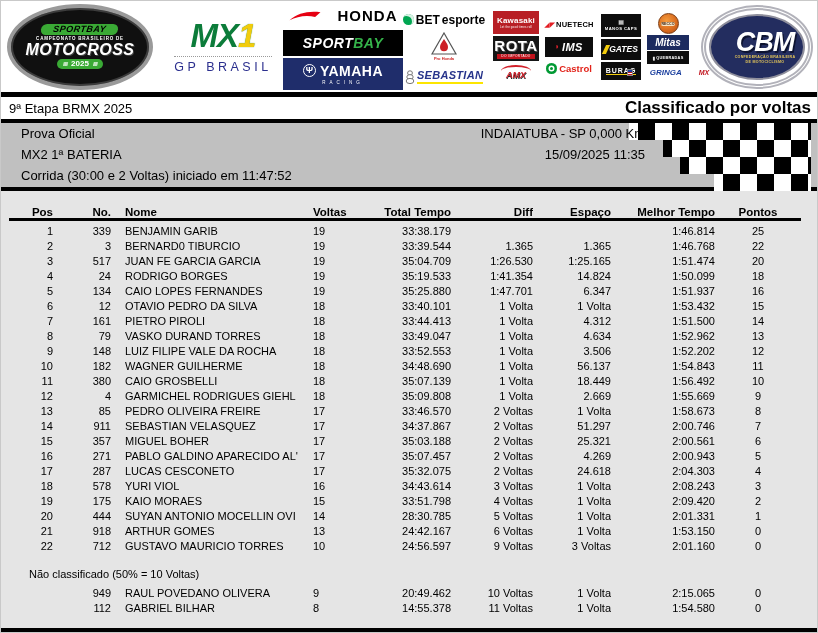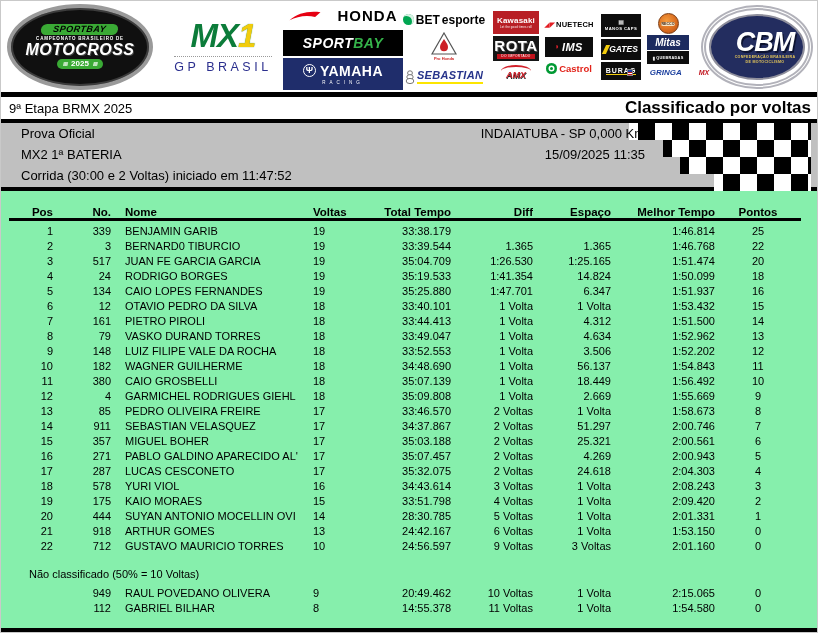--- a/index.html
+++ b/index.html
@@ -104,21 +104,21 @@
 
   
   .info-panel { height:68px; border-bottom:4px solid #000; background:#c0c0c0; position:relative; display:flex; flex-direction:column; justify-content:space-evenly; }
   .info-row { position:relative; height:20px; line-height:20px; font-size:13px; padding-left:20px; z-index:2; }
   .info-val { position:absolute; right:172px; top:0; text-align:right; white-space:nowrap; }
   .checker-flag { position:absolute; top:0; right:6px; width:190px; height:68px; z-index:1;
     background:repeating-conic-gradient(#000 0% 25%, #fff 0% 50%); background-size:34px 34px;
     clip-path:polygon(8px 0, 100% 0, 100% 100%, 93px 100%, 93px 51px, 59px 51px, 59px 34px, 42px 34px, 42px 17px, 8px 17px); }
 
   
-  .results { flex:1; display:flex; flex-direction:column; padding:13px 10px 0 8px; background:#86efac; }
+  .results { flex:1; display:flex; flex-direction:column; padding:13px 10px 0 8px; background:#e5e5e5; }
   .thead, .trow { display:grid; grid-template-columns:50px 58px 196px 42px 96px 82px 78px 104px 86px; width:792px; }
   .thead { font-weight:bold; font-size:11.5px; height:17px; line-height:16px; border-bottom:3px solid #000; }
   .trow { height:15px; line-height:15px; font-size:11px; }
   .tbody { margin-top:3px; }
   .cell { overflow:hidden; white-space:nowrap; }
   .c-pos { text-align:right; padding-right:6px; }
   .c-no { text-align:right; padding-right:6px; }
   .c-nome { text-align:left; padding-left:8px; }
   .c-voltas { text-align:left; }
   .c-total, .c-diff, .c-espaco, .c-melhor { text-align:right; }

